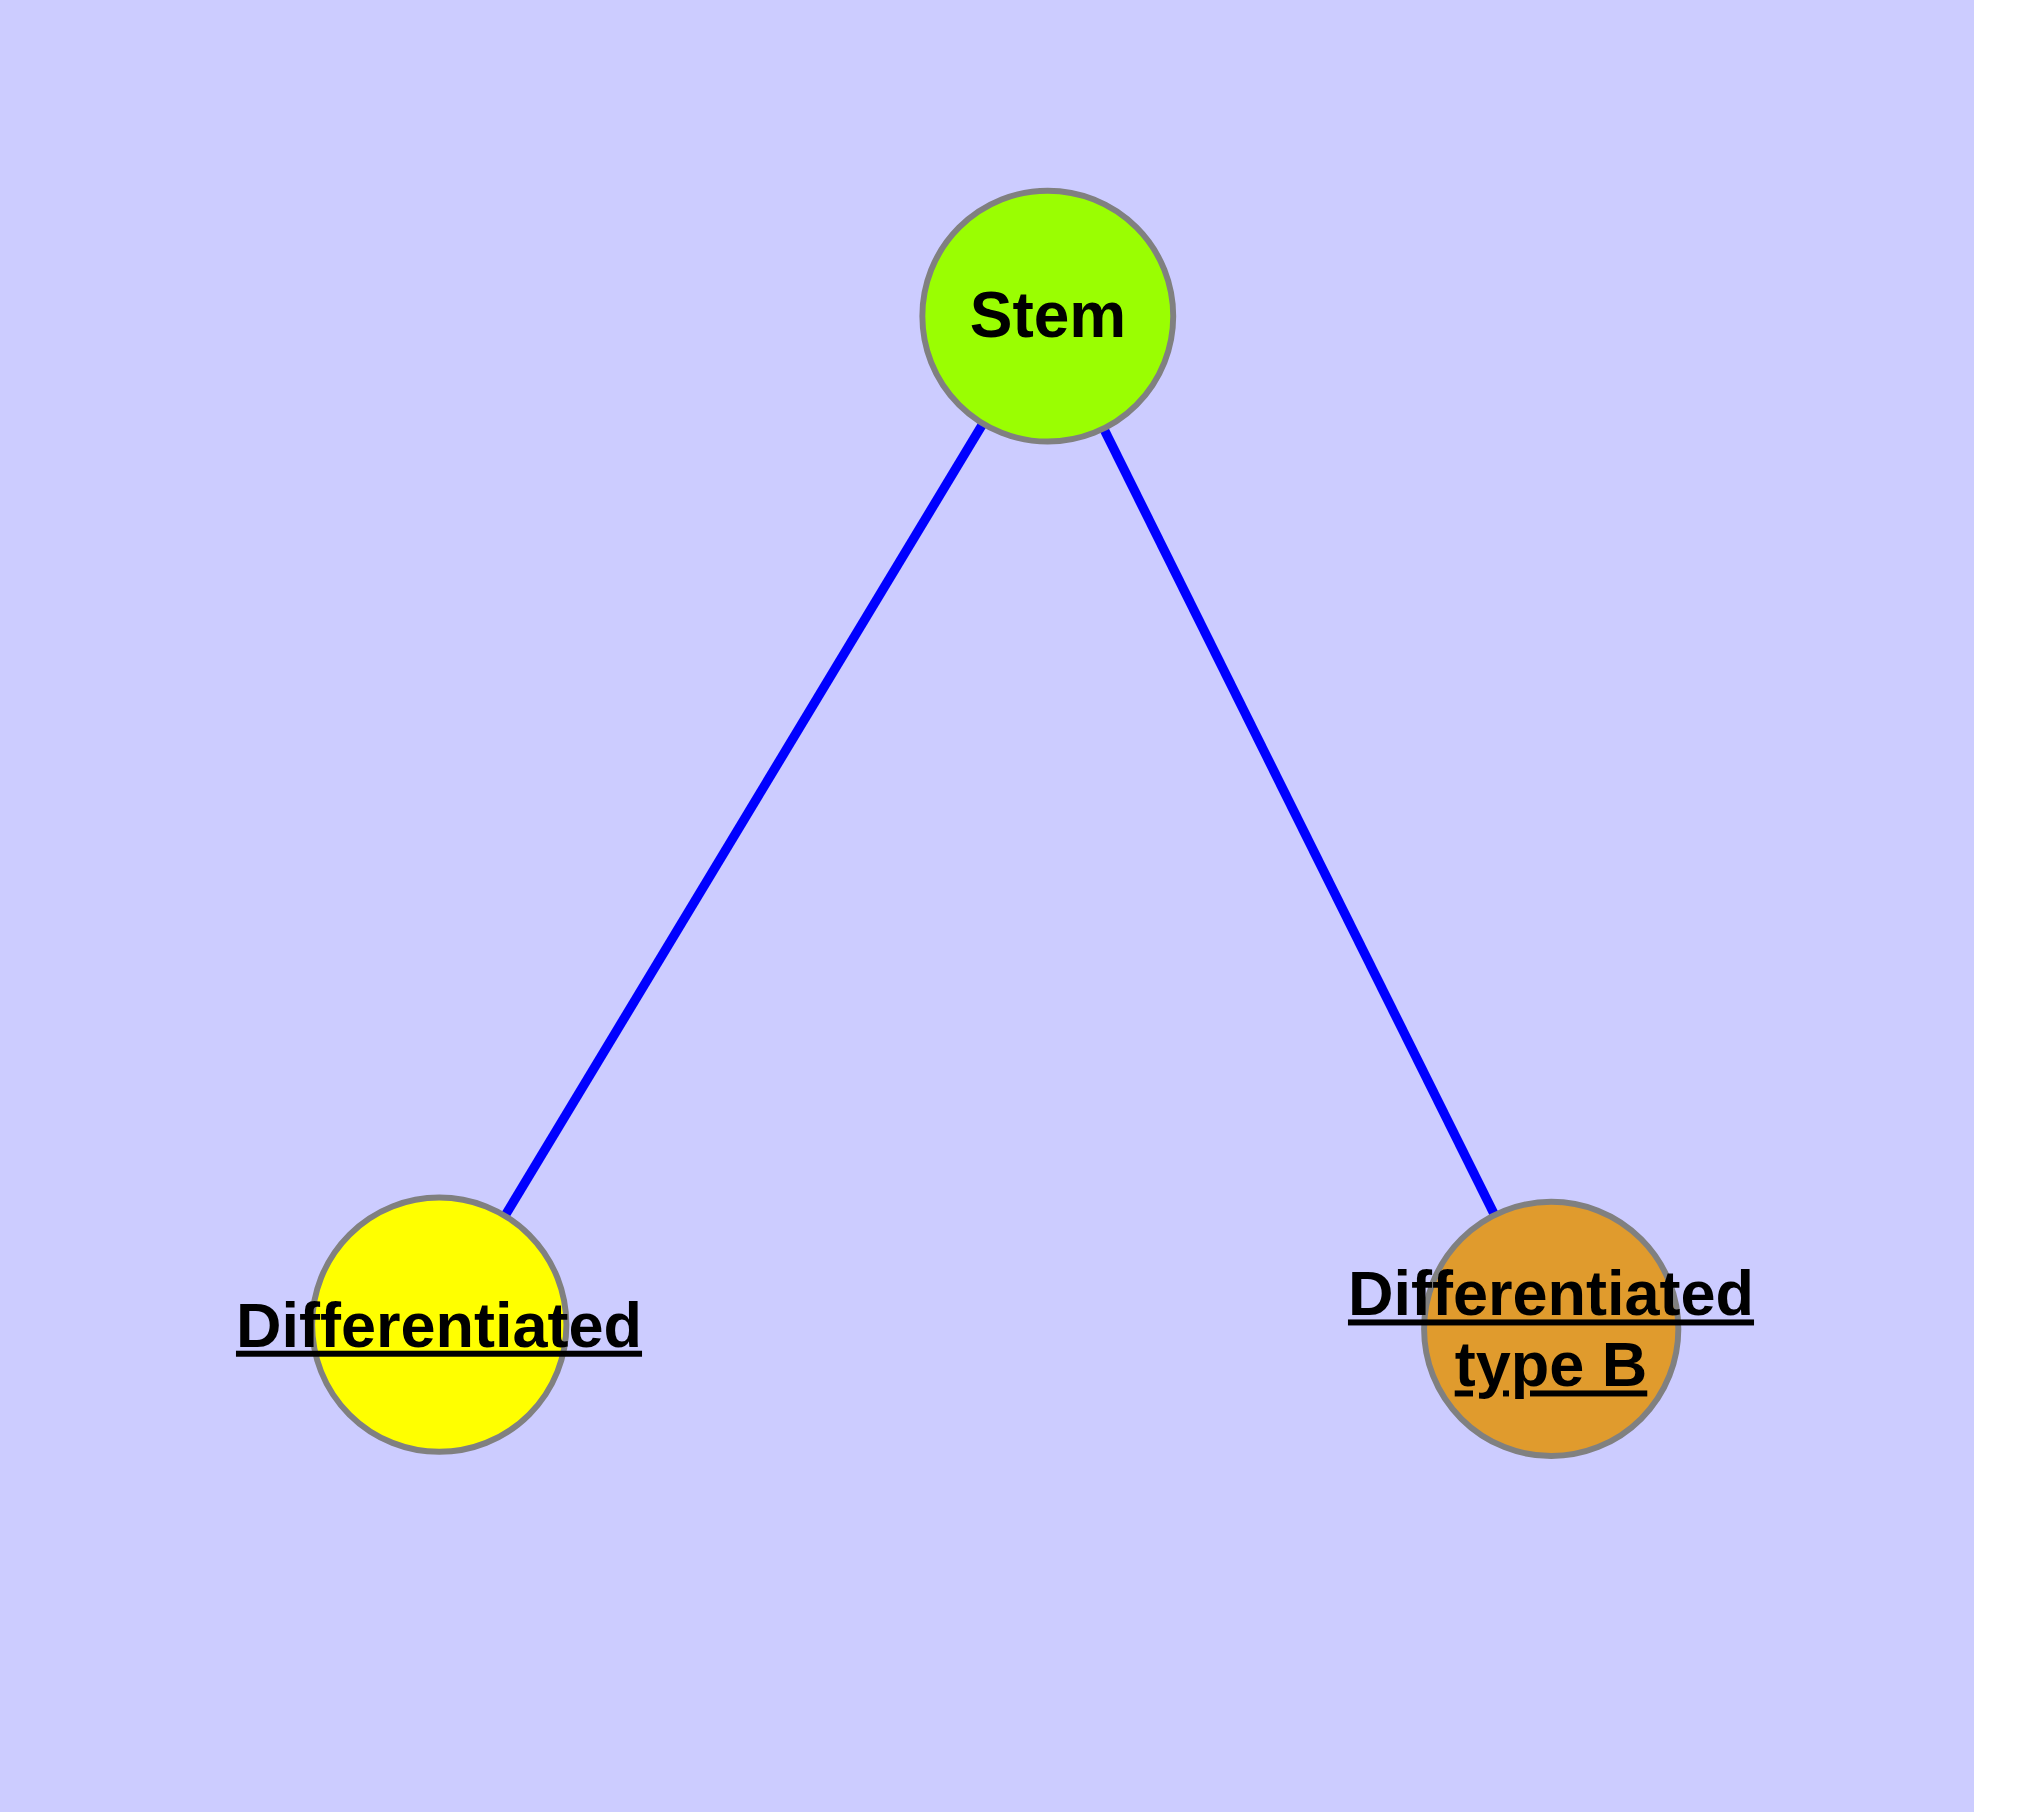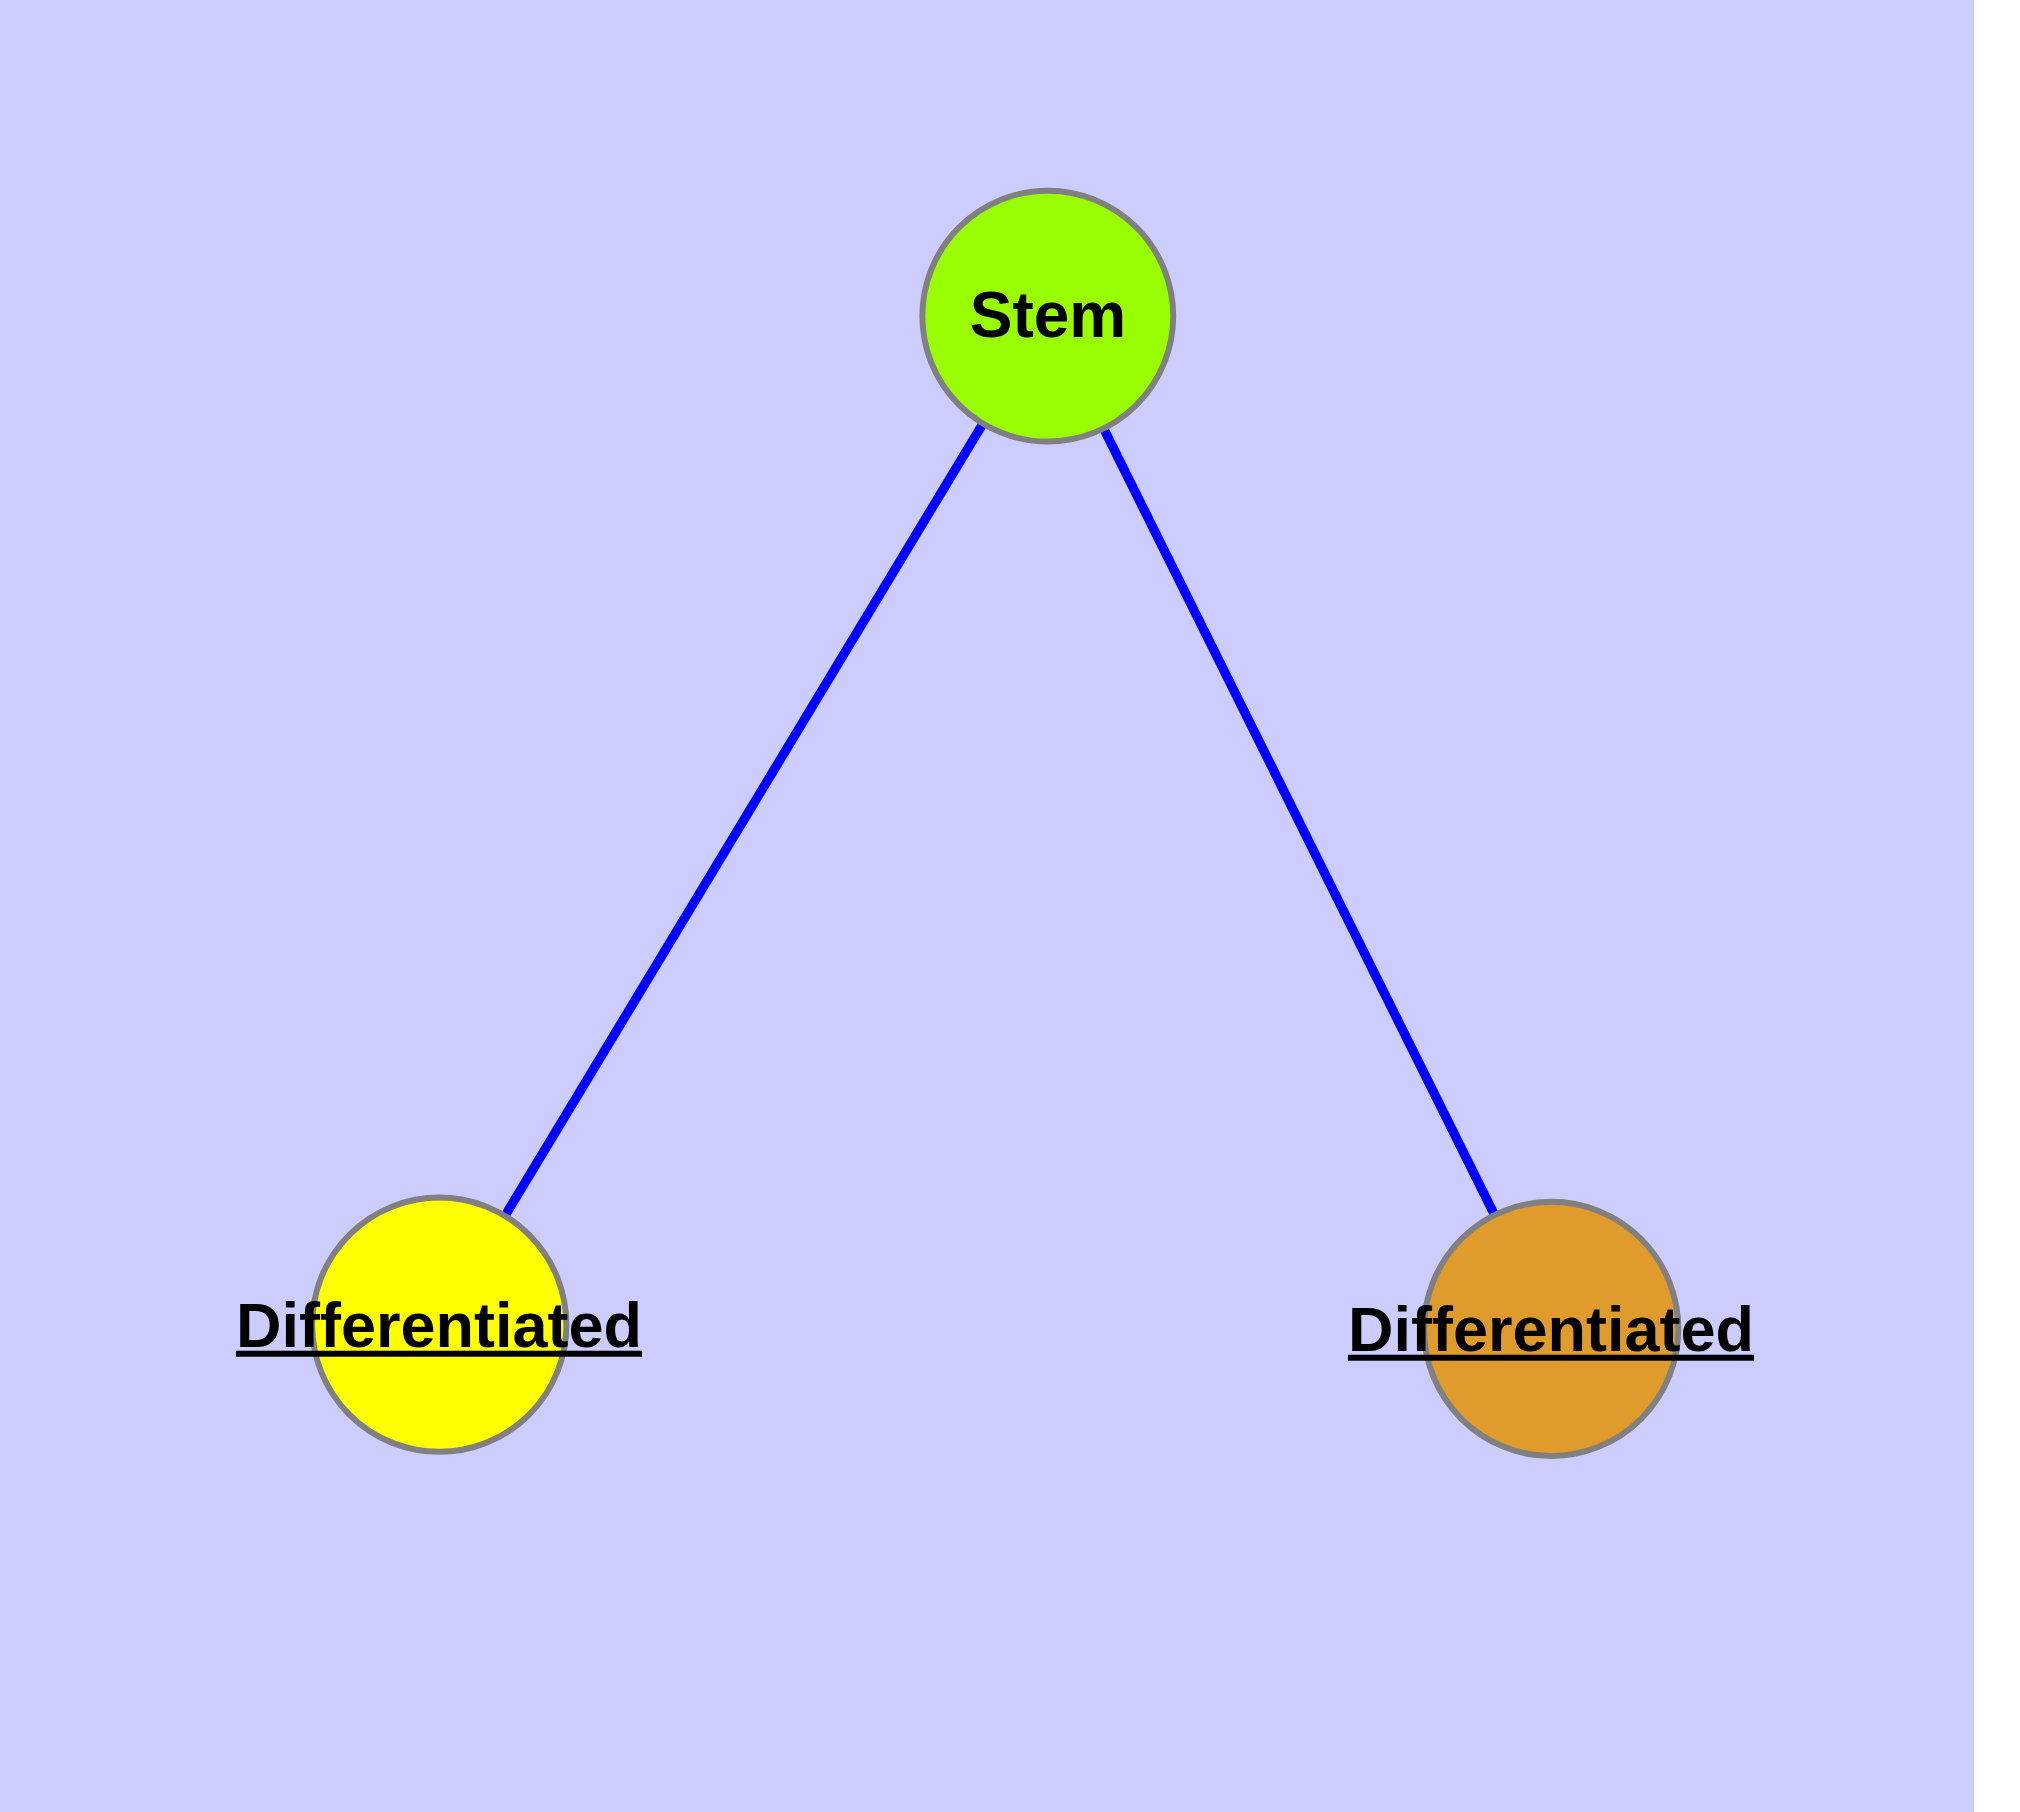--- a/index.html
+++ b/index.html
@@ -59,17 +59,17 @@
     <g id="node-layer">
         <circle cx="1236" cy="373" r="148" fill="#9AFE02" stroke="#808080" stroke-width="7"></circle>
         <circle cx="518" cy="1563" r="150" fill="#FFFF00" stroke="#808080" stroke-width="7"></circle>
         <circle cx="1830" cy="1568" r="150" fill="#E09B2D" stroke="#808080" stroke-width="7"></circle>
       </g>
   </svg>
 
   <div id="label-layer">
       <div class="node-label root" style="left: 1048px; top: 316px; font-size: 64px; color: rgb(0, 0, 0);"><div>Stem</div></div>
       <div class="node-label leaf" style="left: 439px; top: 1325px; font-size: 63px; color: rgb(0, 0, 0);"><div>Differentiated</div></div>
-      <div class="node-label leaf" style="left: 1551px; top: 1329px; font-size: 63px; color: rgb(0, 0, 0);"><div>Differentiated</div></div>
+      <div class="node-label leaf" style="left: 1551px; top: 1329px; font-size: 63px; color: rgb(0, 0, 0);"><div>Differentiated</div><div>type B</div></div>
     </div>
 
 </div>
 
 
 </body></html>

